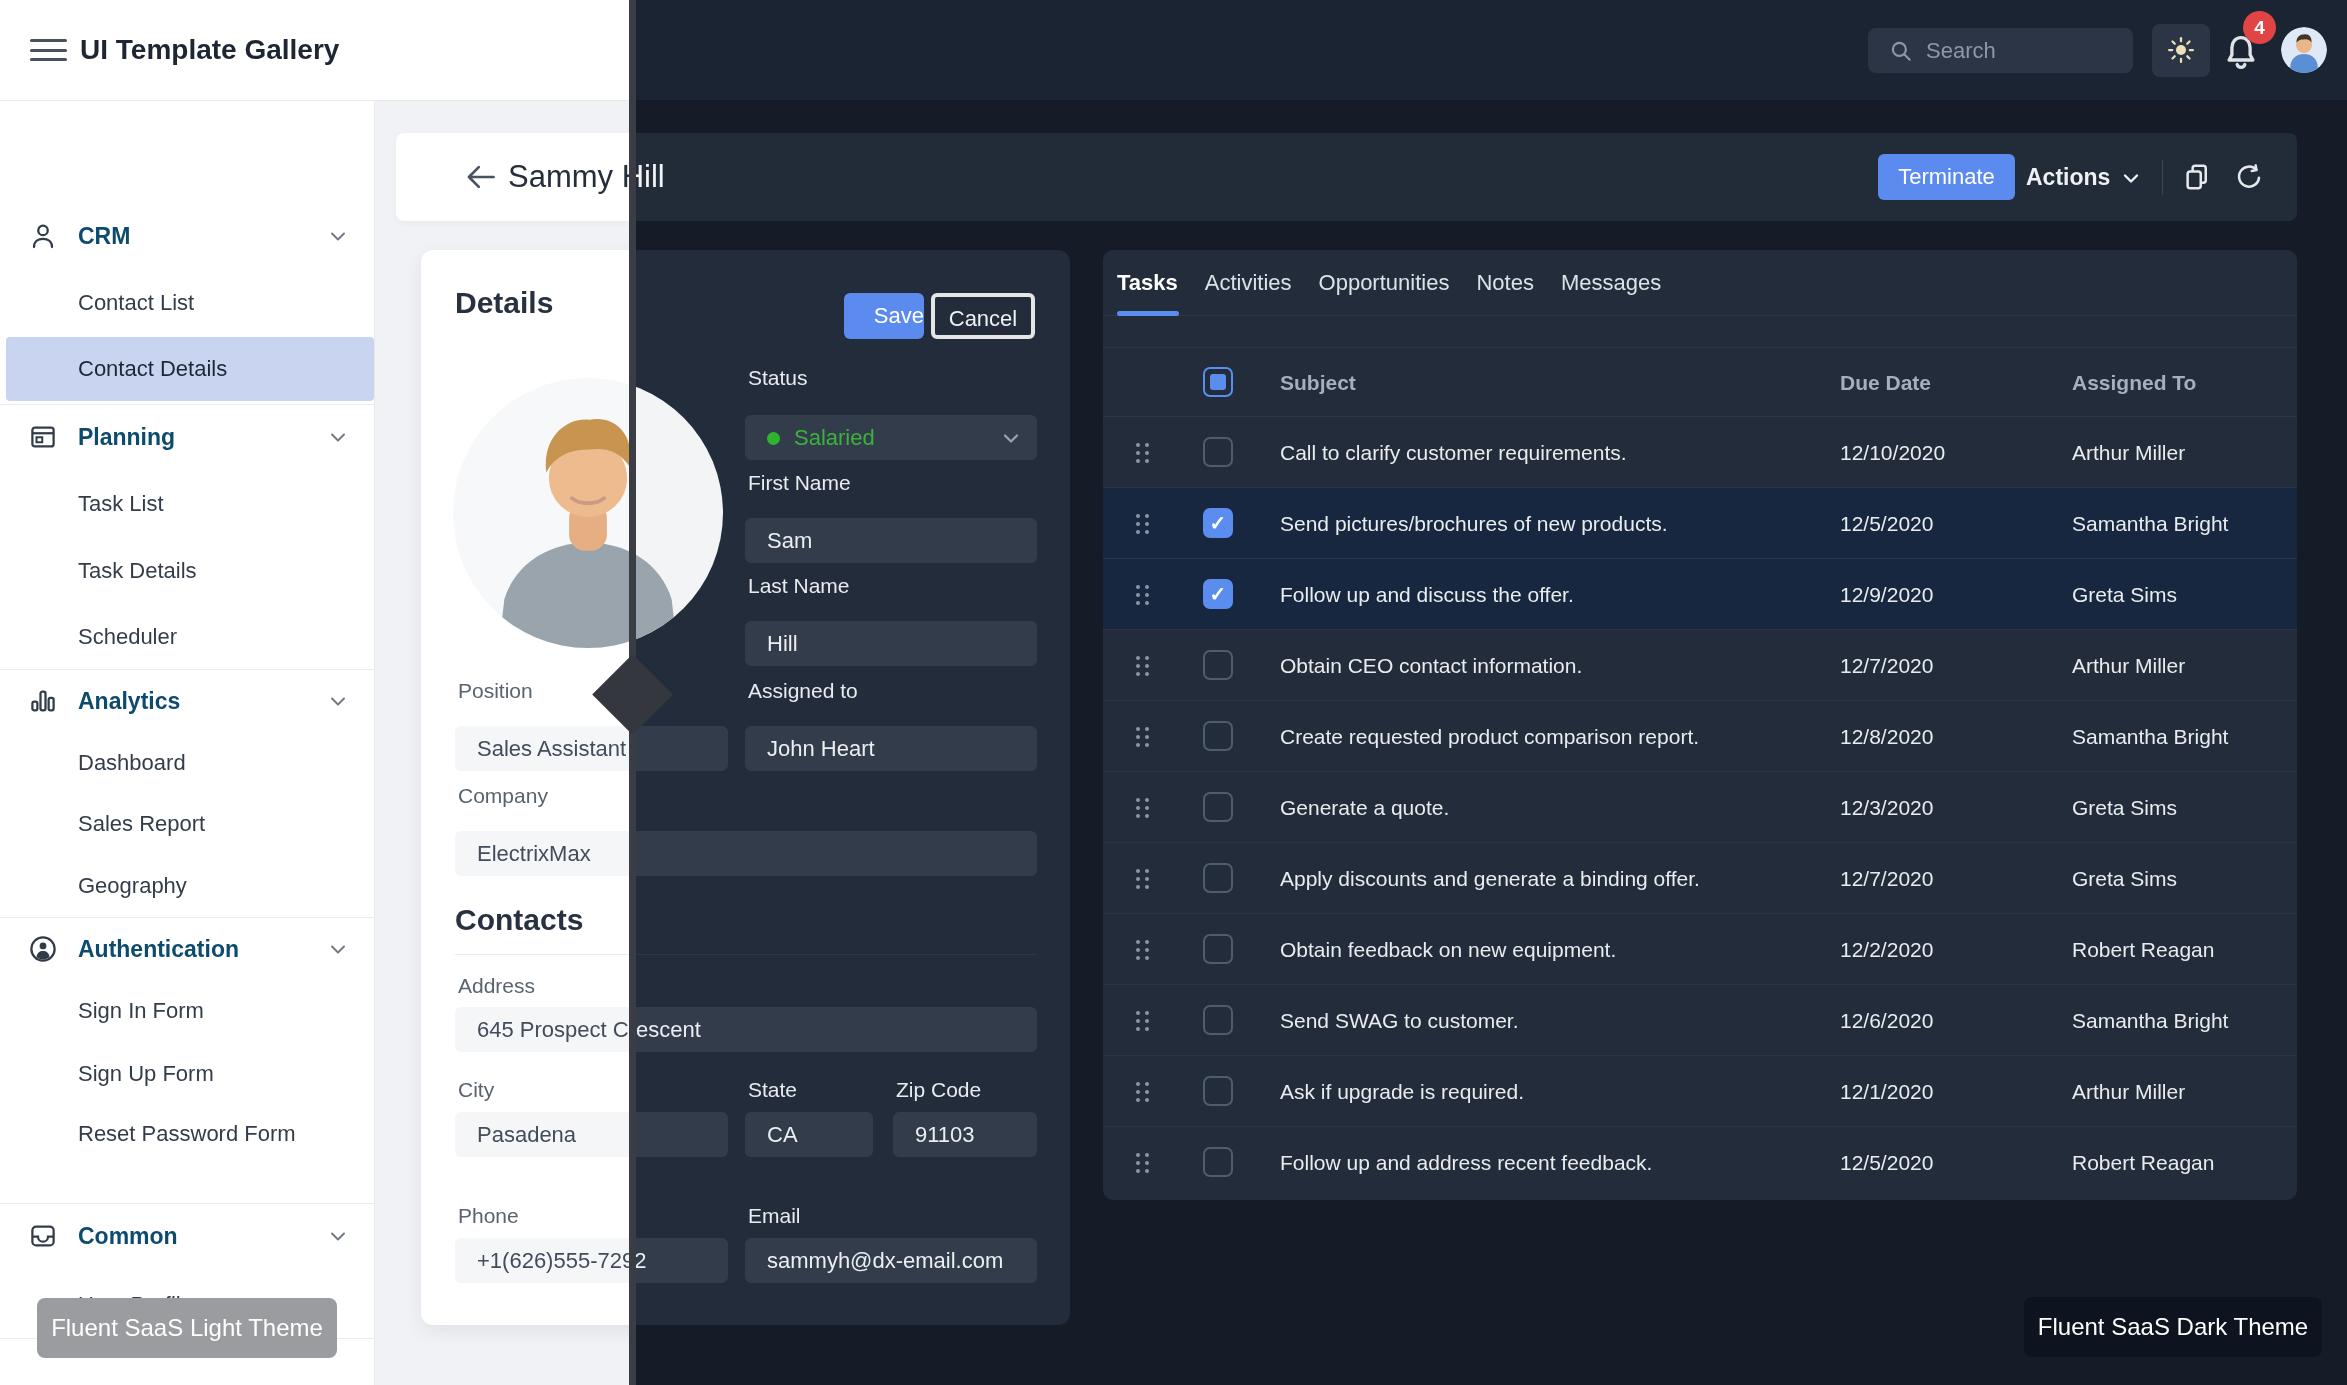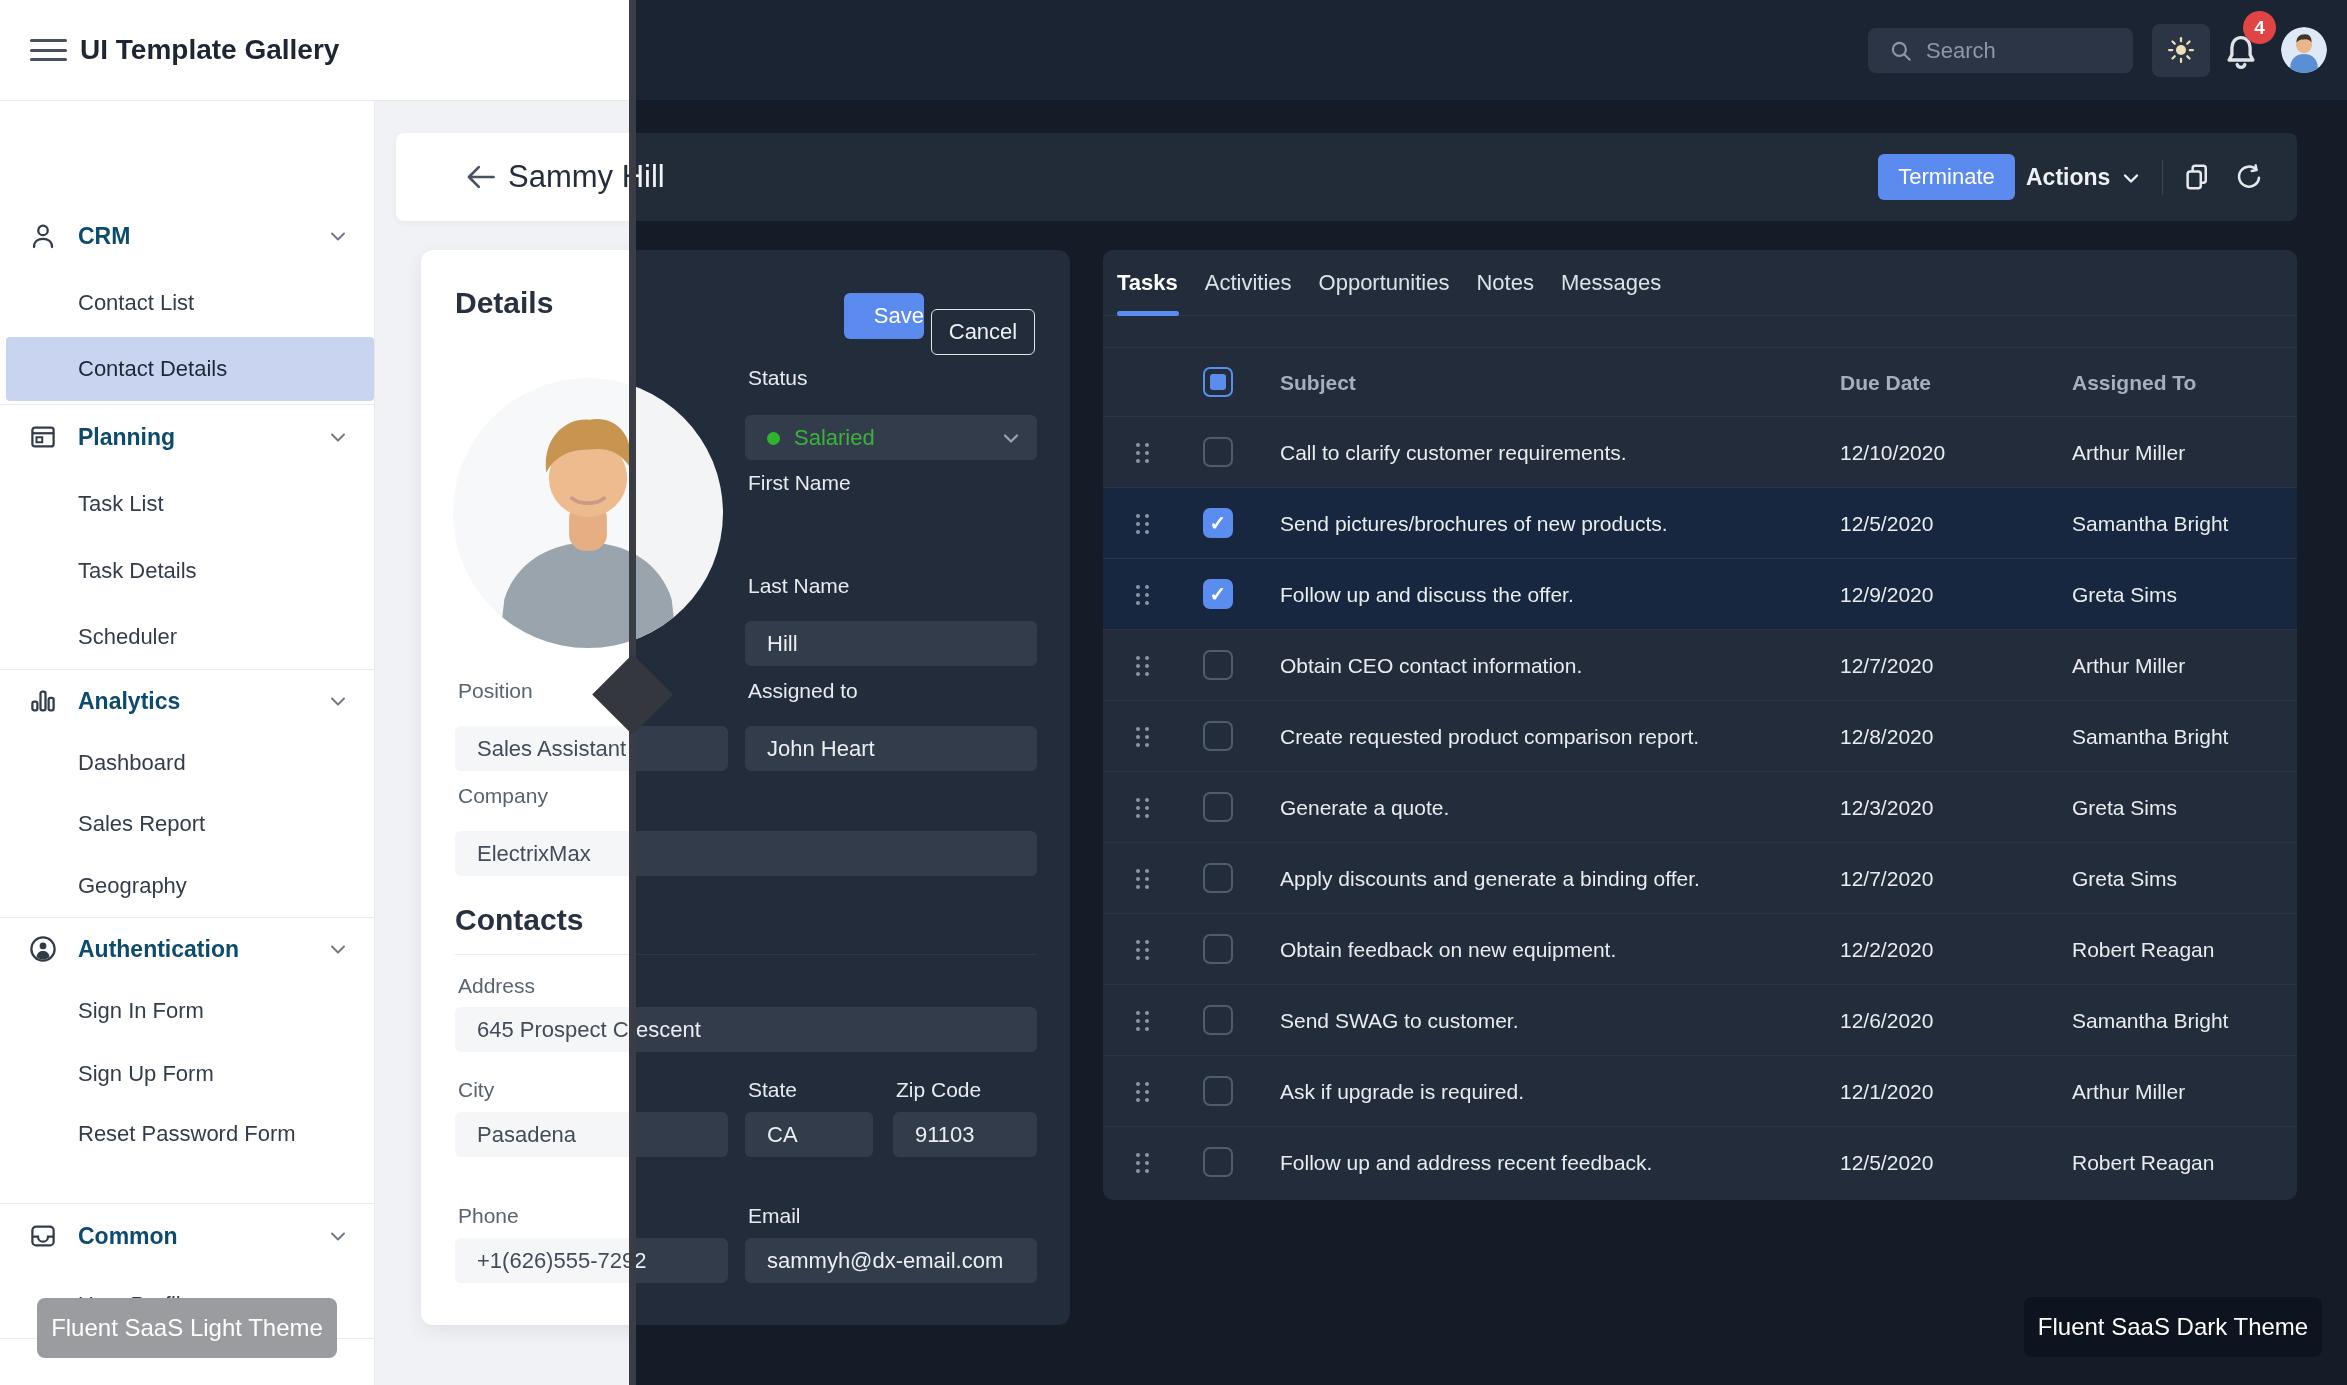--- a/index.html
+++ b/index.html
@@ -61,21 +61,21 @@
   .card{position:absolute;left:46px;top:150px;width:649px;height:1075px;border-radius:12px;}
   .content--dark .card{background:#222c3a;}
   .content--light .card{background:#ffffff;box-shadow:0 6px 18px rgba(30,40,60,.08);}
   .card .ctitle{position:absolute;left:34px;top:36px;font-size:30px;font-weight:600;}
   .content--dark .card .ctitle{color:#eff1f4;}
   .content--light .card .ctitle{color:#273140;}
   .btn-save{position:absolute;left:423px;top:43px;width:80px;height:46px;background:#5b8bef;border-radius:6px;
             color:#fff;font-size:22px;text-align:right;line-height:46px;cursor:pointer;}
   .btn-cancel{position:absolute;left:510px;top:43px;width:104px;height:46px;border-radius:6px;font-size:22px;
               text-align:center;line-height:44px;cursor:pointer;}
-  .content--dark .btn-cancel{border:1px solid #e5e5e5;color:#eef1f4;background:transparent;margin-top:16px;}
+  .content--dark .btn-cancel{border:4px solid #e5e5e5;color:#eef1f4;background:transparent;}
   .avatar-big{position:absolute;left:32px;top:128px;width:270px;height:270px;border-radius:50%;overflow:hidden;}
   .lbl{position:absolute;font-size:21px;white-space:nowrap;}
   .content--dark .lbl{color:#e8ebf0;}
   .content--light .lbl{color:#59636f;}
   .inp{position:absolute;height:45px;border-radius:6px;font-size:22px;line-height:45px;padding-left:22px;white-space:nowrap;overflow:hidden;}
   .content--dark .inp{background:#323c4b;color:#eceff2;}
   .content--light .inp{background:#f5f6f8;color:#424c5a;}
   .status-dot{display:inline-block;width:13px;height:13px;border-radius:50%;background:#2db52d;margin-right:14px;}
   .status-val{color:#3bb33b !important;}
   .inp .ichev{position:absolute;right:14px;top:11px;width:24px;height:24px;}
@@ -173,20 +173,21 @@
       <span class="lbl" style="left:327px;top:116px;">Status</span>
       <span class="inp" style="left:324px;top:165px;width:292px;"><span class="status-dot"></span><span class="status-val">Salaried</span>
         <span class="ichev">
             <svg viewBox="0 0 24 24" width="24" height="24">
               <path d="M6,9.5 L12,15.5 L18,9.5" fill="none" stroke="#9aa3b0" stroke-width="2.2" stroke-linecap="round" stroke-linejoin="round"></path>
             </svg>
           </span>
       </span>
 
       <span class="lbl" style="left:327px;top:221px;">First Name</span>
+      <span class="inp" style="left:324px;top:268px;width:292px;">Sam</span>
 
       <span class="lbl" style="left:327px;top:324px;">Last Name</span>
       <span class="inp" style="left:324px;top:371px;width:292px;">Hill</span>
 
       <span class="lbl" style="left:327px;top:429px;">Assigned to</span>
       <span class="inp" style="left:324px;top:476px;width:292px;">John Heart</span>
 
       <span class="lbl" style="left:37px;top:429px;">Position</span>
       <span class="inp" style="left:34px;top:476px;width:273px;">Sales Assistant</span>
 

